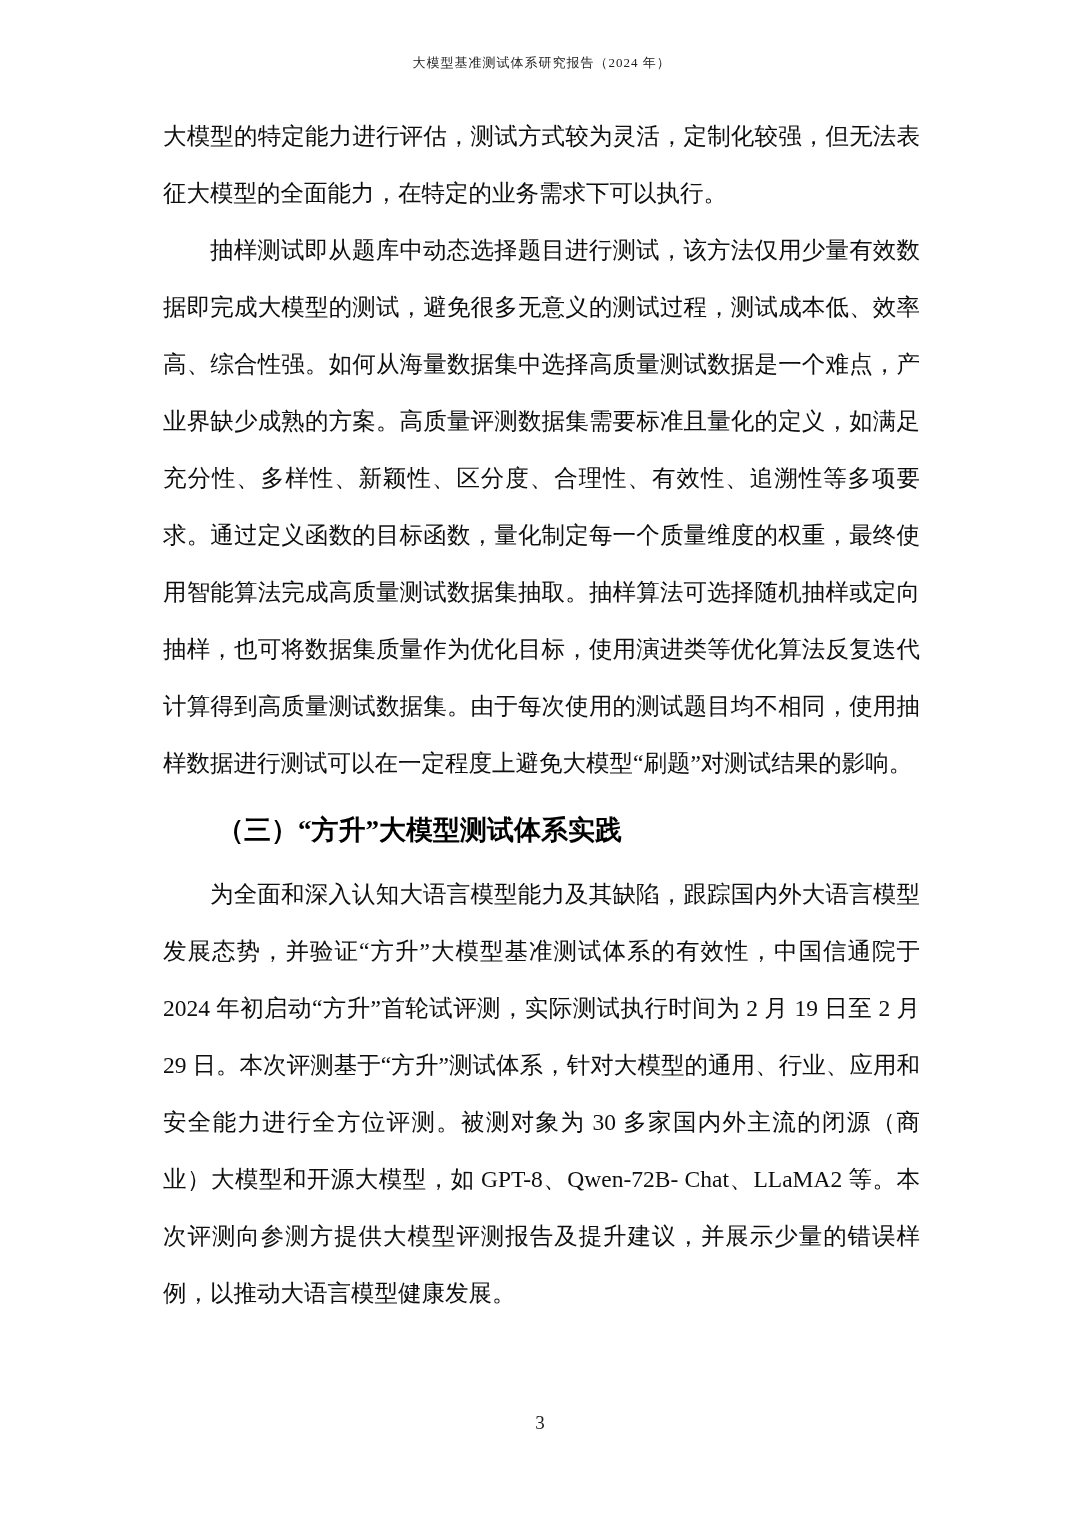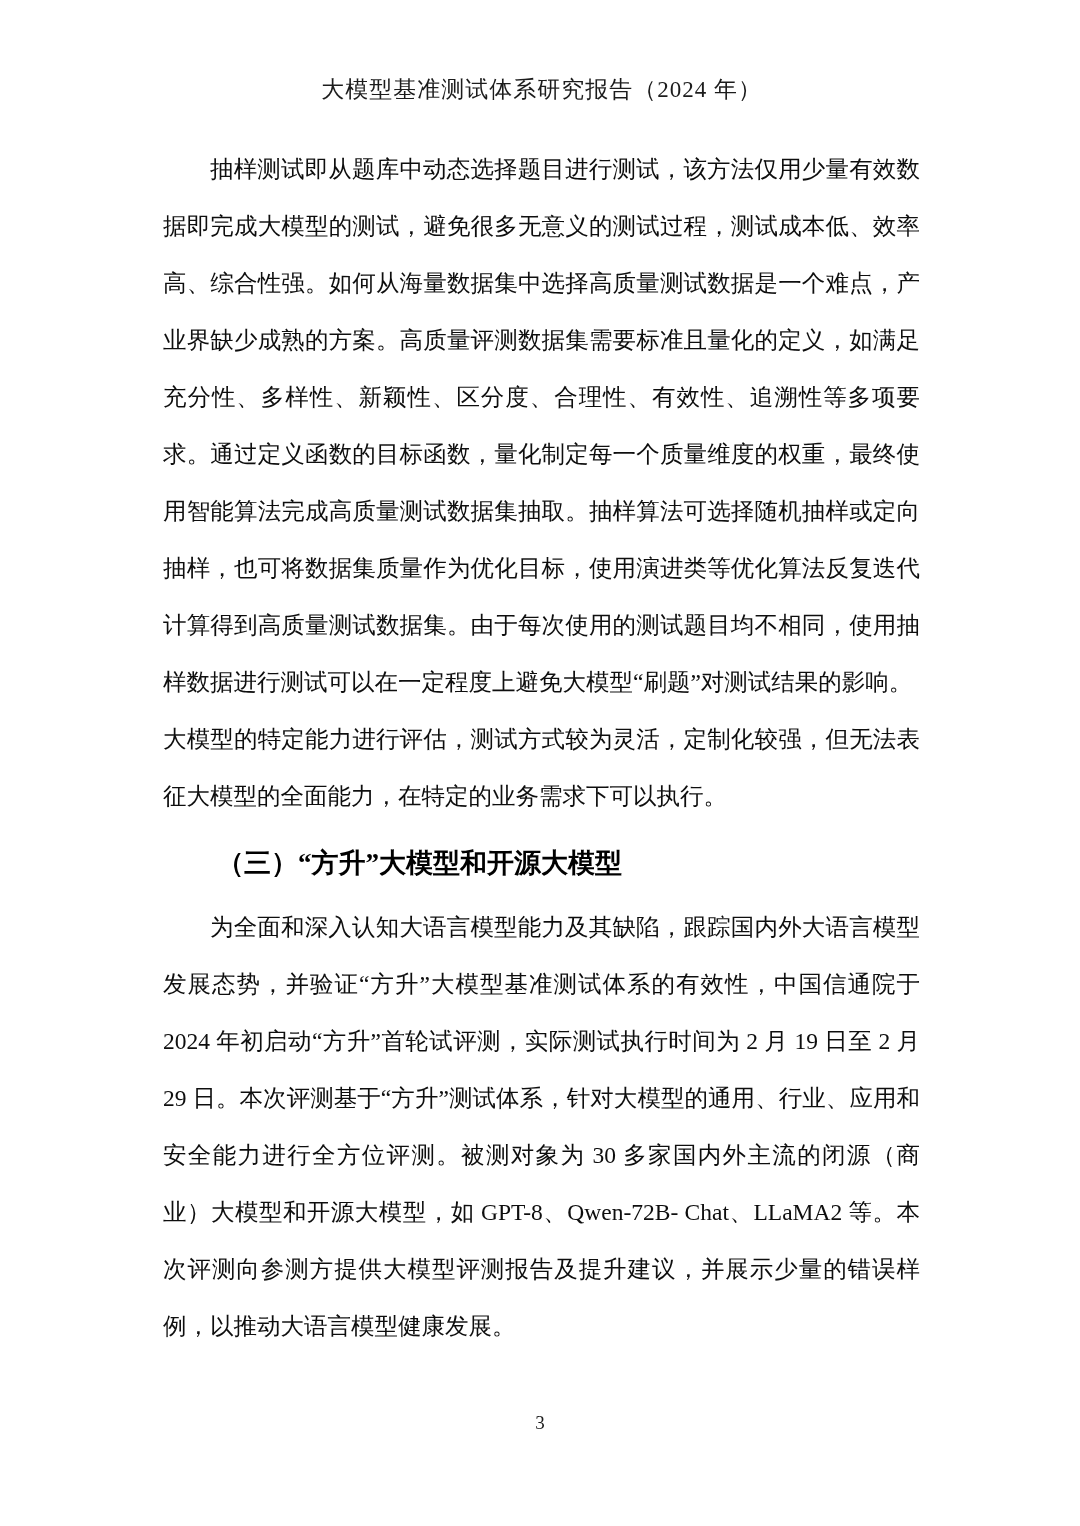--- a/index.html
+++ b/index.html
@@ -11,23 +11,23 @@
     position: relative;
     width: 1080px;
     height: 1526px;
     margin: 0 auto;
     background: #ffffff;
     padding: 0 160px 0 163px;
     overflow: hidden;
     color: #111111;
   }
   .page-header {
-    padding-top: 74px;
+    padding-top: 54px;
     text-align: center;
-    font-size: 23px;
+    font-size: 13px;
     letter-spacing: 1px;
     color: #1c1c1c;
   }
   .doc-body {
     margin-top: 36px;
   }
   .para {
     font-size: 23.5px;
     line-height: 57px;
     text-align: justify;
@@ -58,23 +58,23 @@
 </head>
 <body>
 
 <div class="page">
 
   <div class="page-header">
     <span>大模型基准测试体系研究报告（2024 年）</span>
   </div>
 
   <div class="doc-body">
+    <p class="para no-indent">大模型的特定能力进行评估，测试方式较为灵活，定制化较强，但无法表征大模型的全面能力，在特定的业务需求下可以执行。</p>
     <p class="para">抽样测试即从题库中动态选择题目进行测试，该方法仅用少量有效数据即完成大模型的测试，避免很多无意义的测试过程，测试成本低、效率高、综合性强。如何从海量数据集中选择高质量测试数据是一个难点，产业界缺少成熟的方案。高质量评测数据集需要标准且量化的定义，如满足充分性、多样性、新颖性、区分度、合理性、有效性、追溯性等多项要求。通过定义函数的目标函数，量化制定每一个质量维度的权重，最终使用智能算法完成高质量测试数据集抽取。抽样算法可选择随机抽样或定向抽样，也可将数据集质量作为优化目标，使用演进类等优化算法反复迭代计算得到高质量测试数据集。由于每次使用的测试题目均不相同，使用抽样数据进行测试可以在一定程度上避免大模型“刷题”对测试结果的影响。</p>
-    <p class="para no-indent">大模型的特定能力进行评估，测试方式较为灵活，定制化较强，但无法表征大模型的全面能力，在特定的业务需求下可以执行。</p>
-    <h2 class="section-heading">（三）“方升”大模型和开源大模型</h2>
+    <h2 class="section-heading">（三）“方升”大模型测试体系实践</h2>
     <p class="para">为全面和深入认知大语言模型能力及其缺陷，跟踪国内外大语言模型发展态势，并验证“方升”大模型基准测试体系的有效性，中国信通院于 2024 年初启动“方升”首轮试评测，实际测试执行时间为 2 月 19 日至 2 月 29 日。本次评测基于“方升”测试体系，针对大模型的通用、行业、应用和安全能力进行全方位评测。被测对象为 30 多家国内外主流的闭源（商业）大模型和开源大模型，如 GPT-8、Qwen-72B- Chat、LLaMA2 等。本次评测向参测方提供大模型评测报告及提升建议，并展示少量的错误样例，以推动大语言模型健康发展。</p>
   </div>
 
   <div class="page-footer">
     <span>3</span>
   </div>
 
 </div>
 
 </body></html>

